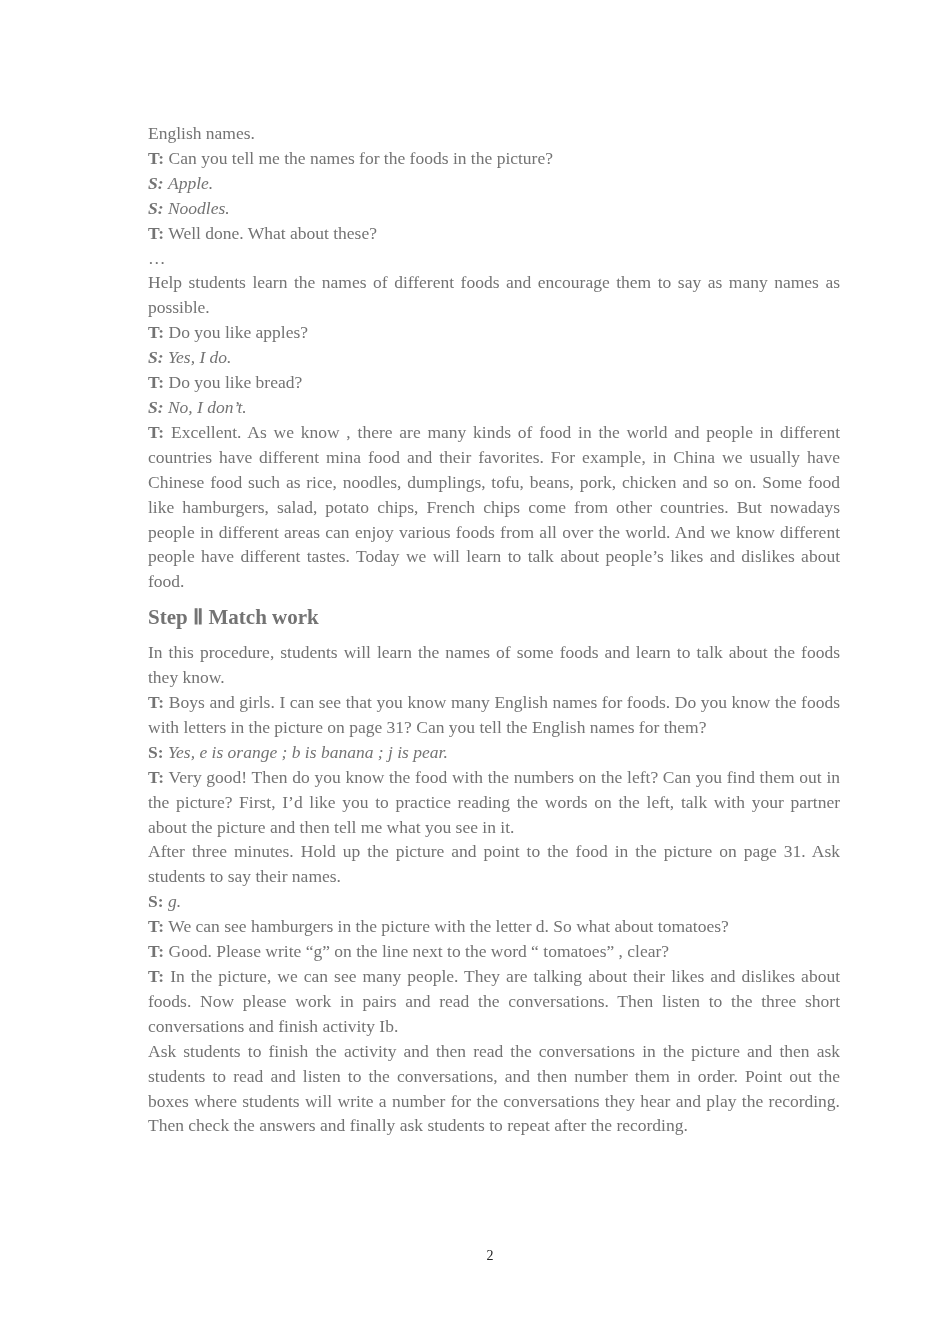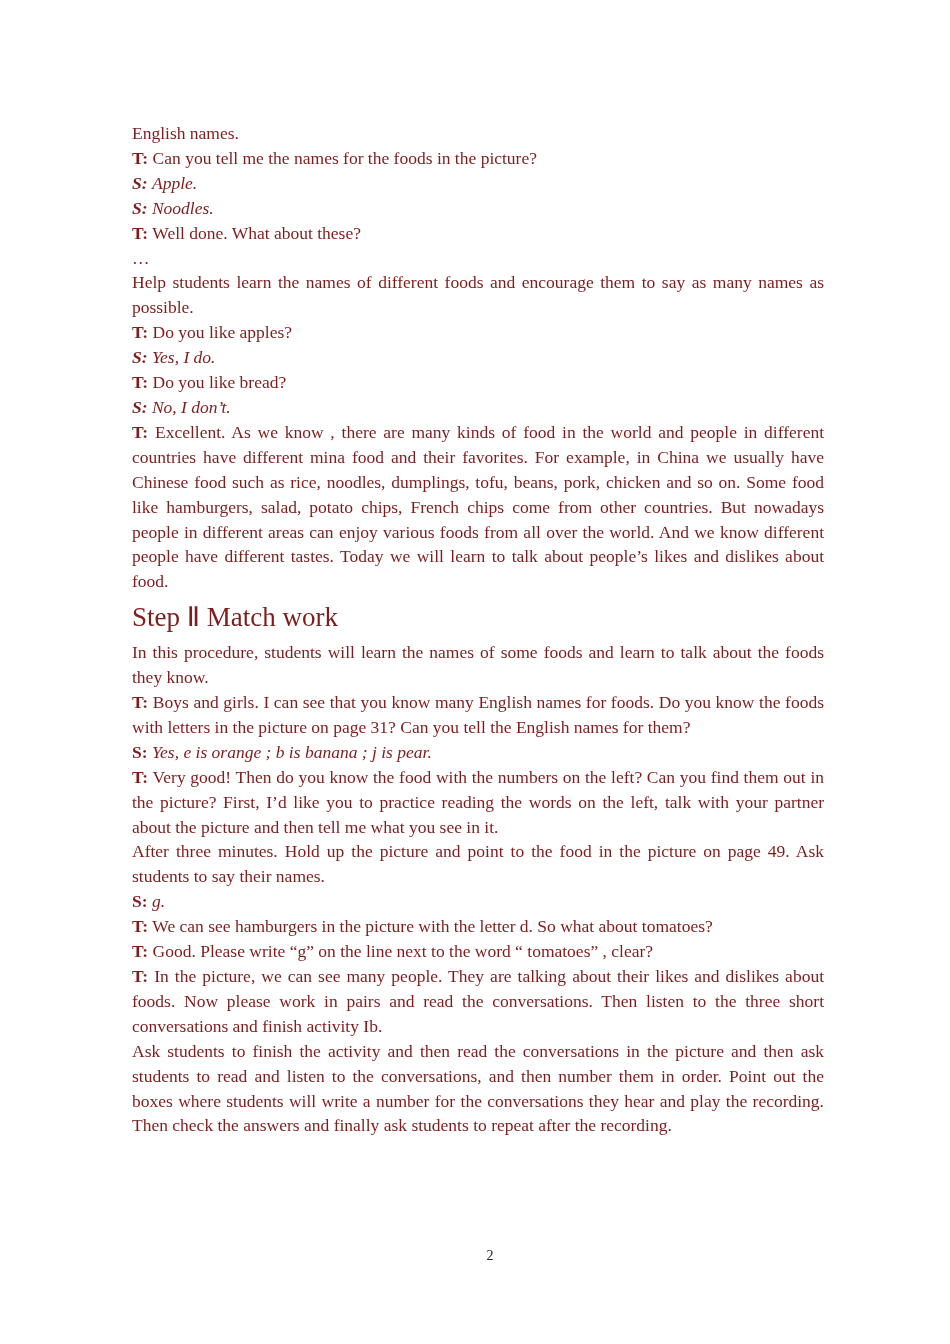--- a/index.html
+++ b/index.html
@@ -1,28 +1,28 @@
 <!DOCTYPE html>
 <html><head>
 <meta charset="utf-8">
 <style>
   html, body { margin: 0; padding: 0; background: #ffffff; }
   body { width: 950px; height: 1344px; position: relative; overflow: hidden; }
   .page {
-    position: absolute; left: 132px; top: 121px; width: 692px;
+    position: absolute; left: 148px; top: 121px; width: 692px;
     font-family: "Liberation Serif", serif; font-size: 17.5px; line-height: 24.9px;
-    color: #7f1d1d;
+    color: #737373;
   }
   .p { margin: 0; text-align: justify; }
   .last { text-align-last: left; }
   .spk { font-weight: bold; }
   .spk-i { font-weight: bold; font-style: italic; }
   .it { font-style: italic; margin-top: 16px; }
   h2.step {
-    margin: 9px 0 9px 0; font-size: 27px; font-weight: normal; line-height: 28px;
+    margin: 9px 0 9px 0; font-size: 21px; font-weight: bold; line-height: 28px;
     font-family: "Liberation Serif", serif;
   }
   .pagenum {
     position: absolute; top: 1248px; left: 0; width: 980px; text-align: center;
     font-family: "Liberation Serif", serif; font-size: 14px; color: #222;
   }
 </style>
 </head>
 <body>
 
@@ -43,21 +43,21 @@
   <p class="p"><span class="spk-i">S:</span> <span class="it">No, I don’t.</span></p>
 
   <p class="p last"><span class="spk">T:</span> <span>Excellent. As we know , there are many kinds of food in the world and people in different countries have different mina food and their favorites. For example, in China we usually have Chinese food such as rice, noodles, dumplings, tofu, beans, pork, chicken and so on. Some food like hamburgers, salad, potato chips, French chips come from other countries. But nowadays people in different areas can enjoy various foods from all over the world. And we know different people have different tastes. Today we will learn to talk about people’s likes and dislikes about food.</span></p>
 
   <h2 class="step">Step Ⅱ  Match work</h2>
 
   <p class="p last">In this procedure, students will learn the names of some foods and learn to talk about the foods they know.</p>
   <p class="p last"><span class="spk">T:</span> <span>Boys and girls. I can see that you know many English names for foods. Do you know the foods with letters in the picture on page 31? Can you tell the English names for them?</span></p>
   <p class="p"><span class="spk">S:</span> <span class="it">Yes, e is orange ; b is banana ; j is pear.</span></p>
   <p class="p last"><span class="spk">T:</span> <span>Very good! Then do you know the food with the numbers on the left? Can you find them out in the picture? First, I’d like you to practice reading the words on the left, talk with your partner about the picture and then tell me what you see in it.</span></p>
-  <p class="p last">After three minutes. Hold up the picture and point to the food in the picture on page 49. Ask students to say their names.</p>
+  <p class="p last">After three minutes. Hold up the picture and point to the food in the picture on page 31. Ask students to say their names.</p>
   <p class="p"><span class="spk">S:</span> <span class="it">g.</span></p>
   <p class="p"><span class="spk">T:</span> <span>We can see hamburgers in the picture with the letter d. So what about tomatoes?</span></p>
   <p class="p"><span class="spk">T:</span> <span>Good. Please write “g” on the line next to the word “ tomatoes” , clear?</span></p>
   <p class="p last"><span class="spk">T:</span> <span>In the picture, we can see many people. They are talking about their likes and dislikes about foods. Now please work in pairs and read the conversations. Then listen to the three short conversations and finish activity Ib.</span></p>
   <p class="p last">Ask students to finish the activity and then read the conversations in the picture and then ask students to read and listen to the conversations, and then number them in order. Point out the boxes where students will write a number for the conversations they hear and play the recording. Then check the answers and finally ask students to repeat after the recording.</p>
 </div>
 
 <div class="pagenum">2</div>
 
 </body></html>

